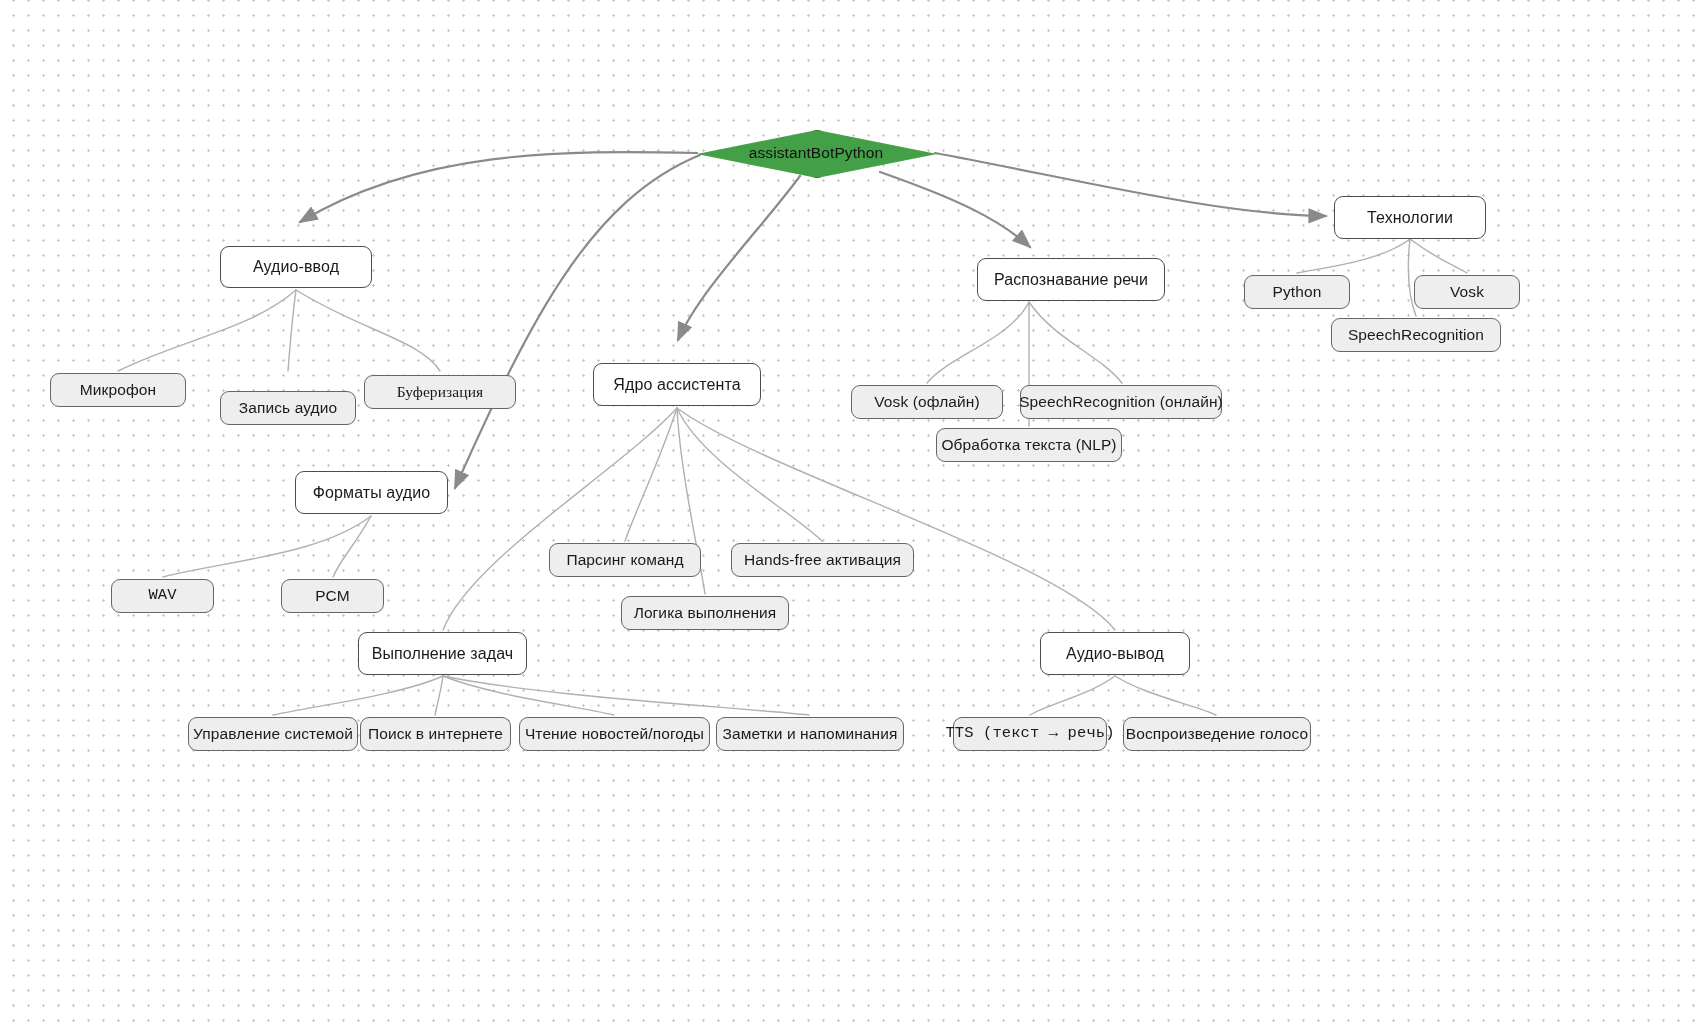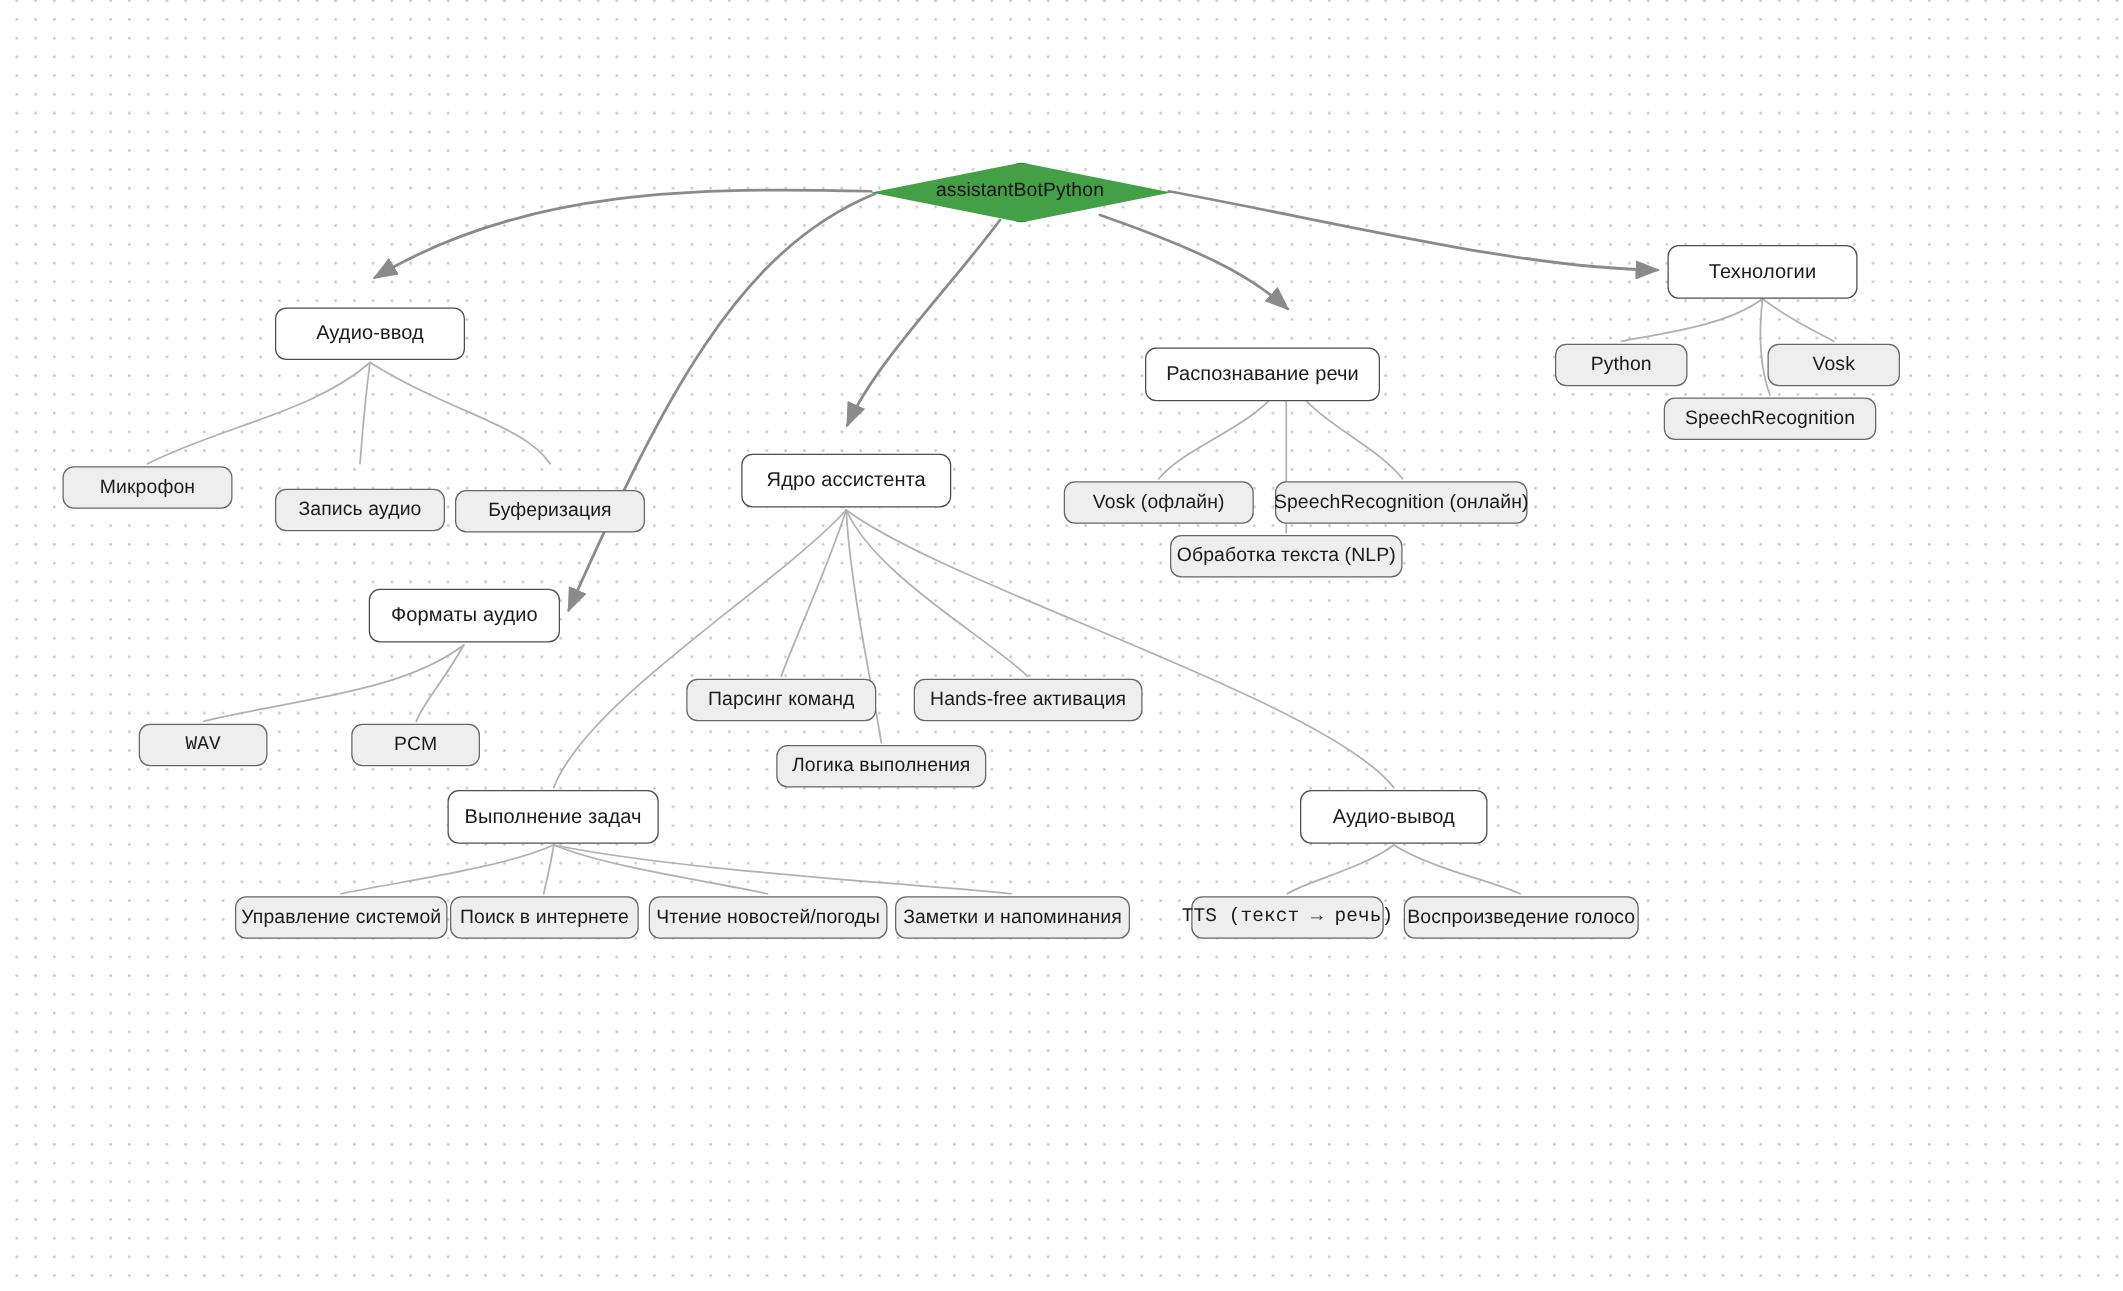--- a/index.html
+++ b/index.html
@@ -132,21 +132,21 @@
       </div>
       <div class="node branch" style="left: 220px; top: 246px; width: 152px; height: 42px;">
         <span class="label">Аудио-ввод</span>
       </div>
       <div class="node leaf" style="left: 50px; top: 373px; width: 136px; height: 34px;">
         <span class="label">Микрофон</span>
       </div>
       <div class="node leaf" style="left: 220px; top: 391px; width: 136px; height: 34px; text-align: center;">
         <span class="label">Запись аудио</span>
       </div>
-      <div class="node leaf" style="left: 364px; top: 392px; width: 152px; height: 34px;">
+      <div class="node leaf" style="left: 364px; top: 375px; width: 152px; height: 34px; font-family: Liberation Serif, serif;">
         <span class="label">Буферизация</span>
       </div>
       <div class="node branch" style="left: 295px; top: 471px; width: 153px; height: 43px;">
         <span class="label">Форматы аудио</span>
       </div>
       <div class="node leaf" style="left: 111px; top: 579px; width: 103px; height: 34px; font-family: Liberation Mono, monospace;">
         <span class="label">WAV</span>
       </div>
       <div class="node leaf" style="left: 281px; top: 579px; width: 103px; height: 34px;">
         <span class="label">PCM</span>
@@ -180,21 +180,21 @@
       </div>
       <div class="node branch" style="left: 1040px; top: 632px; width: 150px; height: 43px;">
         <span class="label">Аудио-вывод</span>
       </div>
       <div class="node leaf" style="left: 953px; top: 717px; width: 154px; height: 34px; font-family: Liberation Mono, monospace;">
         <span class="label">TTS (текст → речь)</span>
       </div>
       <div class="node leaf" style="left: 1123px; top: 717px; width: 188px; height: 34px;">
         <span class="label">Воспроизведение голосо</span>
       </div>
-      <div class="node branch" style="left: 916px; top: 258px; width: 188px; height: 43px; margin-top: 20px;">
+      <div class="node branch" style="left: 977px; top: 258px; width: 188px; height: 43px;">
         <span class="label">Распознавание речи</span>
       </div>
       <div class="node leaf" style="left: 851px; top: 385px; width: 152px; height: 34px;">
         <span class="label">Vosk (офлайн)</span>
       </div>
       <div class="node leaf" style="left: 1020px; top: 385px; width: 202px; height: 34px;">
         <span class="label">SpeechRecognition (онлайн)</span>
       </div>
       <div class="node leaf" style="left: 936px; top: 428px; width: 186px; height: 34px;">
         <span class="label">Обработка текста (NLP)</span>

